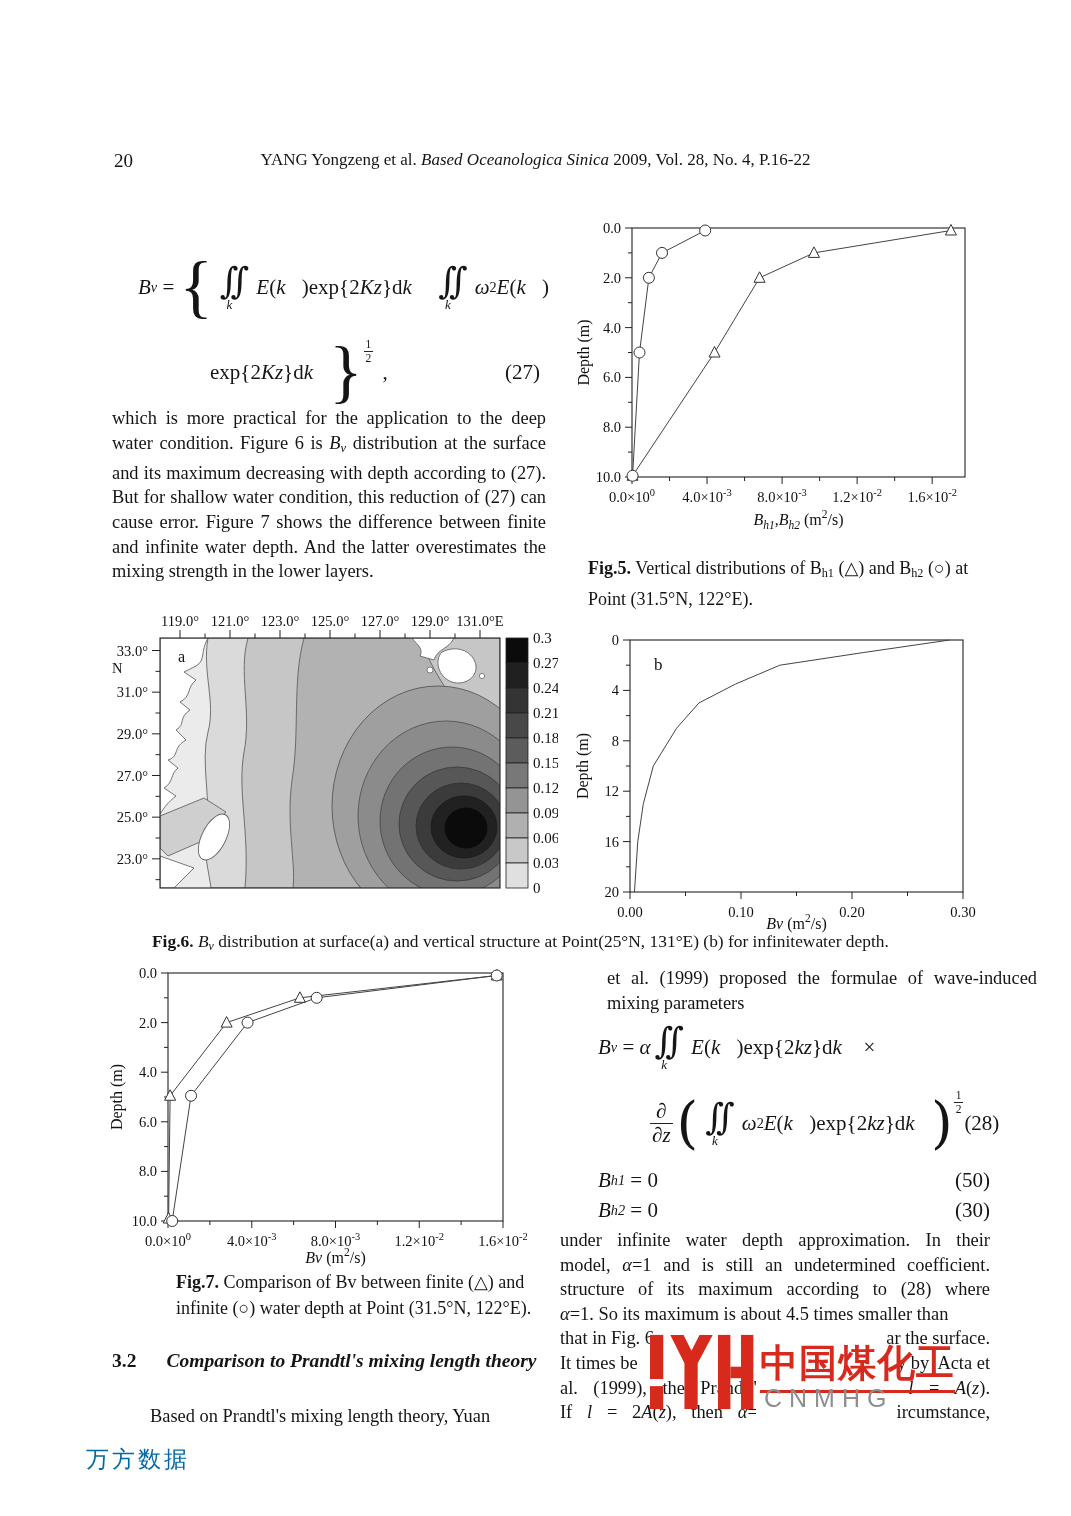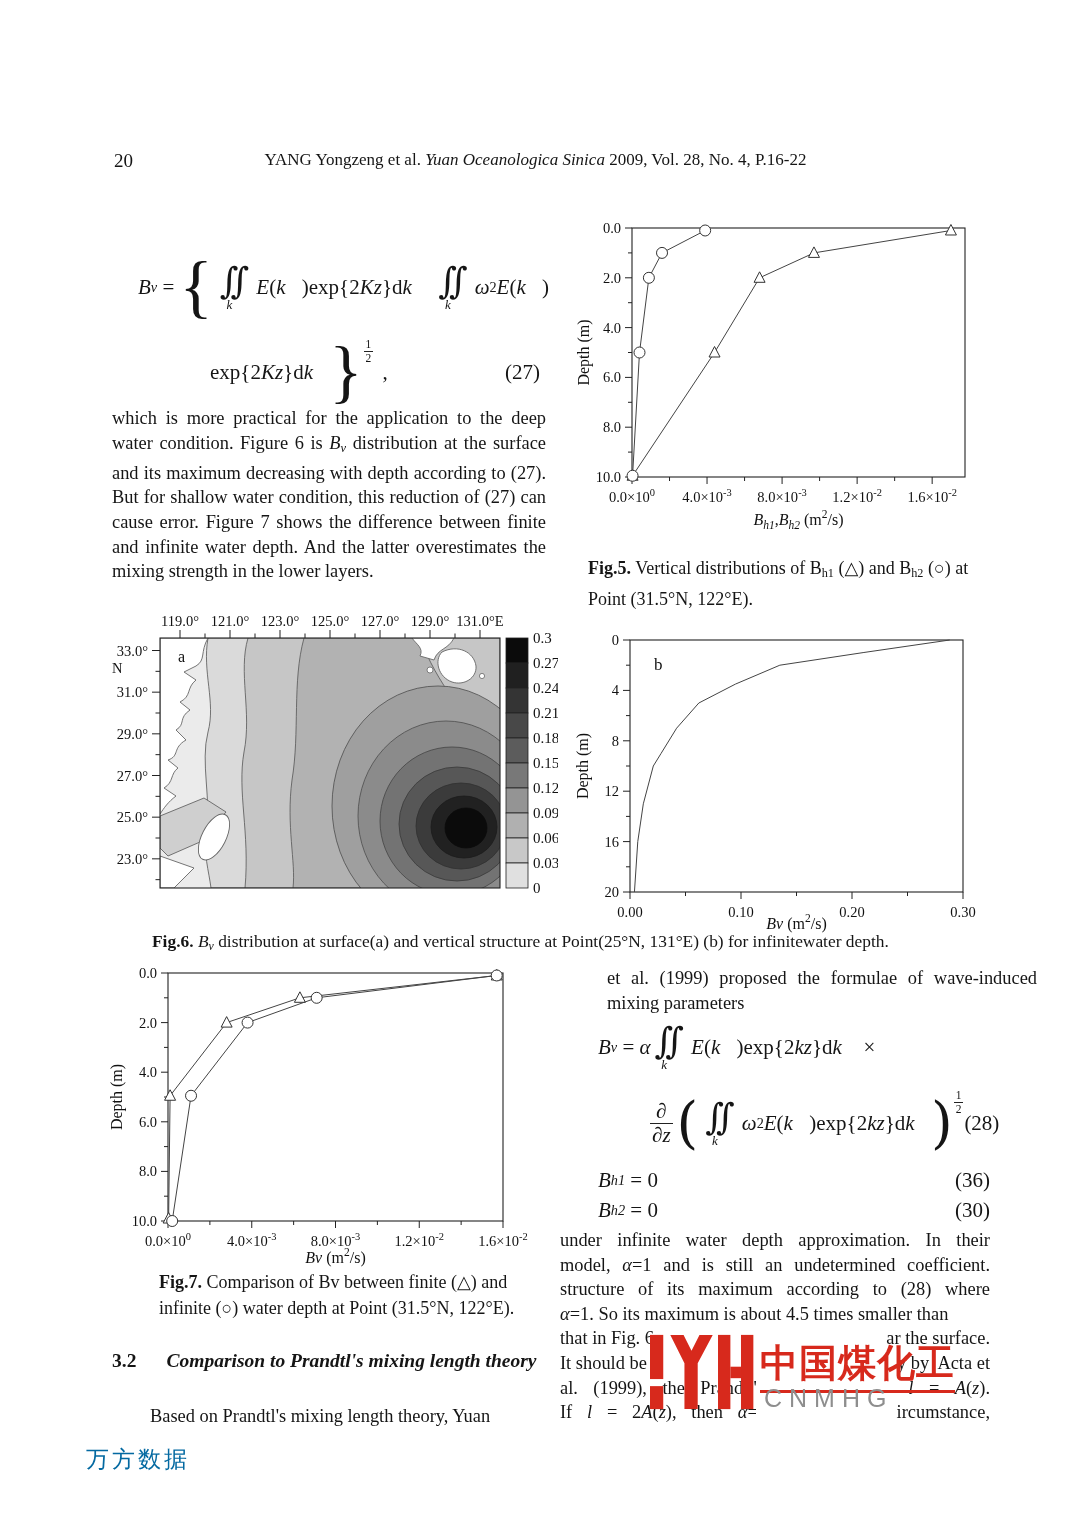--- a/index.html
+++ b/index.html
@@ -49,21 +49,21 @@
          font-family:Liberation Mono, monospace;border-bottom:3px solid;padding-bottom:1px;white-space:nowrap;}
   .wm-en{position:absolute;font-size:25px;letter-spacing:7px;font-family:"Liberation Sans",sans-serif;white-space:nowrap;}
   .footer-mark{font-size:23px;letter-spacing:3px;font-family:"Liberation Sans",sans-serif;color:#0369a1;}
 </style>
 </head>
 <body>
 
 <div class="page">
 
   <div class="abs pagenum" style="left:114px;top:150px;">20</div>
-  <div class="abs runhead" style="left:0;top:150px;"><span>YANG Yongzeng et al.</span><span> </span><span class="it">Yuan Oceanologica Sinica</span><span> </span><span>2009, Vol. 28, No. 4, P.16-22</span></div>
+  <div class="abs runhead" style="left:0;top:150px;"><span>YANG Yongzeng et al.</span><span> </span><span class="it">Based Oceanologica Sinica</span><span> </span><span>2009, Vol. 28, No. 4, P.16-22</span></div>
 
   <div class="abs eqblock" style="left:112px;top:240px;width:428px;">
     <div class="eqline" style="height:94px;padding-left:26px;">
         <span class="rt"><span class="it">B</span><span class="it sb">v</span><span class=""> = </span><span class="brace">{</span><span class="intwrap"><span class="ints">∫∫</span><span class="under">k⃗</span></span><span class="it">E</span><span class="">(</span><span class="it">k⃗</span><span class="">)exp{2</span><span class="it">Kz</span><span class="">}d</span><span class="it">k⃗</span><span class="intwrap" style="margin-left: 10px;"><span class="ints">∫∫</span><span class="under">k⃗</span></span><span class="it">ω</span><span class="sp">2</span><span class="it">E</span><span class="">(</span><span class="it">k⃗</span><span class="">)</span></span>
       </div>
     <div class="eqline" style="height:76px;padding-left:98px;">
         <span class="rt"><span class="">exp{2</span><span class="it">Kz</span><span class="">}d</span><span class="it">k⃗</span><span class="brace">}</span><span class="frac raised"><span class="fn">1</span><span class="fd">2</span></span><span class="" style="margin-left: 3px;"> ,</span></span>
         <span class="eqnum">(27)</span>
       </div>
   </div>
@@ -296,55 +296,55 @@
       <polygon points="63.628125,252.51999999999998 58.128125,263.02 69.128125,263.02" fill="#fff" stroke="#333" stroke-width="1"></polygon>
       <polyline points="391.71874999999994,15.48 211.65625,37.8 142.5625,62.6 86.03125,135.76 67.1875,261" fill="none" stroke="#444" stroke-width="1"></polyline>
       <circle cx="391.71874999999994" cy="15.48" r="5.5" fill="#fff" stroke="#333" stroke-width="1"></circle>
       <circle cx="211.65625" cy="37.8" r="5.5" fill="#fff" stroke="#333" stroke-width="1"></circle>
       <circle cx="142.5625" cy="62.6" r="5.5" fill="#fff" stroke="#333" stroke-width="1"></circle>
       <circle cx="86.03125" cy="135.76" r="5.5" fill="#fff" stroke="#333" stroke-width="1"></circle>
       <circle cx="67.1875" cy="261" r="5.5" fill="#fff" stroke="#333" stroke-width="1"></circle>
       <text x="230.5" y="303" font-size="16" text-anchor="middle"><tspan font-style="italic">Bv</tspan><tspan> (m</tspan><tspan dy="-7" font-size="11.52">2</tspan><tspan dy="7">/s)</tspan></text>
       <text x="17" y="137" font-size="16" text-anchor="middle" transform="rotate(-90 17 137)">Depth (m)</text>
     </svg>
-  <div class="abs caption" style="left:159px;top:1270px;width:394px;"><span class="bd">Fig.7.</span><span class="">  Comparison of Bv between finite (△) and infinite (○) water depth at Point (31.5°N, 122°E).</span></div>
+  <div class="abs caption" style="left:176px;top:1270px;width:394px;"><span class="bd">Fig.7.</span><span class="">  Comparison of Bv between finite (△) and infinite (○) water depth at Point (31.5°N, 122°E).</span></div>
 
   <div class="abs sechead" style="left:112px;top:1348px;width:432px;">
     <span class="secnum">3.2</span>
     <span class="sectitle">Comparison to Prandtl's mixing length theory</span>
   </div>
   <div class="abs indent1" style="left:112px;top:1406px;width:432px;">Based on Prandtl's mixing length theory, Yuan</div>
 
   <div class="abs jpara" style="left:560px;top:966px;width:430px;margin-left:47px;">et al. (1999) proposed the formulae of wave-induced mixing parameters</div>
 
   <div class="abs eqblock" style="left:560px;top:1014px;width:430px;">
     <div class="eqline" style="height:66px;padding-left:38px;">
         <span class="rt"><span class="it">B</span><span class="it sb">v</span><span class=""> = </span><span class="it">α</span><span class="intwrap" style="margin-left: 4px;"><span class="ints">∫∫</span><span class="under">k⃗</span></span><span class="it">E</span><span class="">(</span><span class="it">k⃗</span><span class="">)exp{2</span><span class="it">kz</span><span class="">}d</span><span class="it">k⃗</span><span class=""> ×</span></span>
       </div>
     <div class="eqline" style="height:86px;padding-left:86px;">
         <span class="rt"><span class="frac"><span class="fn">∂</span><span class="fd">∂z</span></span><span class="big">(</span><span class="intwrap"><span class="ints">∫∫</span><span class="under">k⃗</span></span><span class="it">ω</span><span class="sp">2</span><span class="it">E</span><span class="">(</span><span class="it">k⃗</span><span class="">)exp{2</span><span class="it">kz</span><span class="">}d</span><span class="it">k⃗</span><span class="big">)</span><span class="frac raised"><span class="fn">1</span><span class="fd">2</span></span></span>
         <span class="eqnum">(28)</span>
       </div>
   </div>
   <div class="abs simple-eq" style="left:560px;top:1166px;width:430px;padding-left:0;">
     <span class="rt" style="margin-left:38px;"><span class="it">B</span><span class="it sb">h1</span><span class=""> = 0</span></span>
-    <span class="eqnum">(36)</span>
+    <span class="eqnum">(50)</span>
   </div>
   <div class="abs simple-eq" style="left:560px;top:1196px;width:430px;">
     <span class="rt" style="margin-left:38px;"><span class="it">B</span><span class="it sb">h2</span><span class=""> = 0</span></span>
     <span class="eqnum">(30)</span>
   </div>
 
   <div class="abs" style="left:560px;top:1230px;width:430px;">
     <div class="rline just"><span class="">under infinite water depth approximation.  In their</span></div>
     <div class="rline just"><span class="">model, </span><span class="it">α</span><span class="">=1 and is still an undetermined coefficient.</span></div>
     <div class="rline just"><span class="">structure of its maximum according to (28) where</span></div>
     <div class="rline"><span class="it">α</span><span class="">=1. So its maximum is about 4.5 times smaller than</span></div>
     <div class="rline split"><span><span class="">that in Fig. 6</span></span><span><span class="">ar the surface.</span></span></div>
-    <div class="rline split"><span><span class="">It should be</span></span><span><span class="">y by  Acta et</span></span></div>
+    <div class="rline split"><span><span class="">It times be</span></span><span><span class="">y by  Acta et</span></span></div>
     <div class="rline just"><span class="">al.  (1999),  the  Prandtl's  mixing  length  </span><span class="it">l</span><span class=""> = </span><span class="it">A</span><span class="">(</span><span class="it">z</span><span class="">).</span></div>
     <div class="rline just"><span class="">If  </span><span class="it">l</span><span class=""> = 2</span><span class="it">A</span><span class="">(</span><span class="it">z</span><span class="">),  then  </span><span class="it">α</span><span class="">=4.  Under  this  circumstance,</span></div>
   </div>
 
   <div class="abs wm" style="left:648px;top:1322px;width:248px;height:100px;">
     <div class="wm-bg" style="left:108px;top:28px;width:140px;height:68px;"></div>
     <svg width="106" height="96" viewBox="0 0 120 96" style="position:absolute;left:2px;top:2px;">
       <g fill="#d7291c">
         <rect x="0" y="6" width="15" height="50"></rect>
         <rect x="0" y="64" width="15" height="26"></rect>

